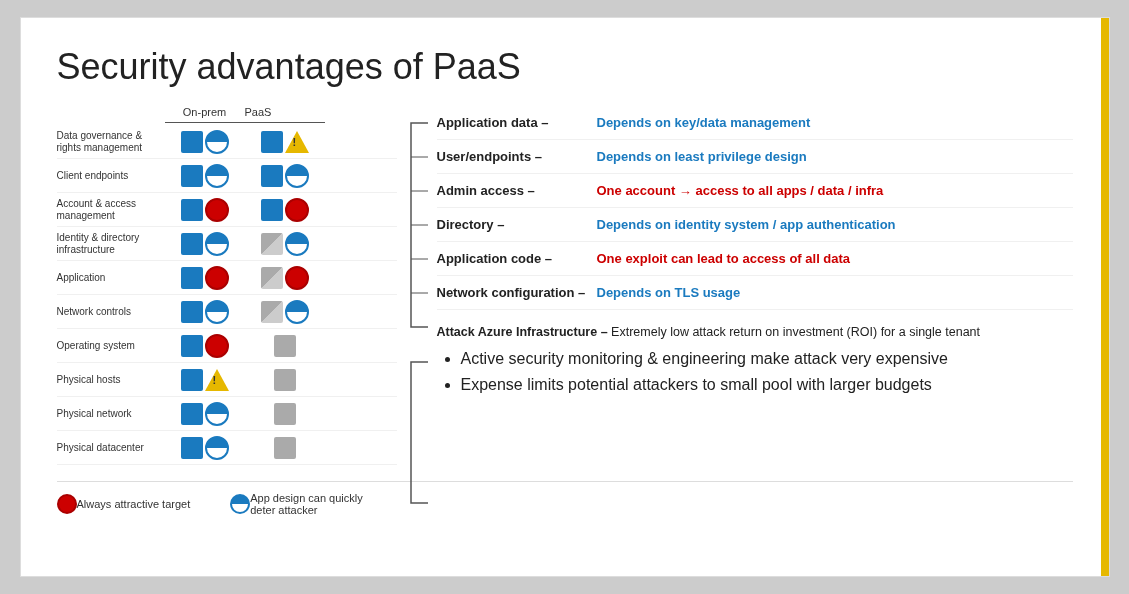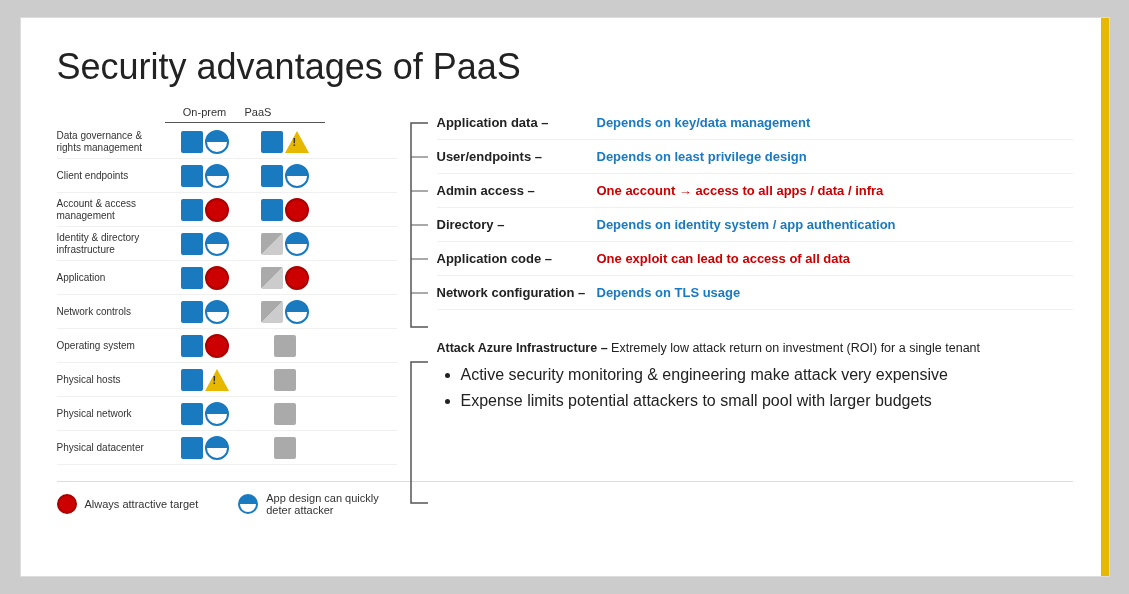--- a/index.html
+++ b/index.html
@@ -137,21 +137,21 @@
       display: flex;
       gap: 40px;
       margin-top: 16px;
       align-items: center;
       border-top: 1px solid #ddd;
       padding-top: 10px;
     }
     .legend-item {
       display: flex;
       align-items: center;
-      gap: 8px;
+      gap: 0;
       font-size: 11px;
       color: #333;
     }
     .yellow-bar {
       position: absolute;
       right: 0;
       top: 0;
       width: 8px;
       height: 100%;
       background: #e6b800;
@@ -346,21 +346,21 @@
               <span class="right-row-label">Application code –</span>
               <span class="right-row-value red-text">One exploit can lead to access of all data</span>
             </div>
 
             <div class="right-row">
               <span class="right-row-label">Network configuration –</span>
               <span class="right-row-value blue-text">Depends on TLS usage</span>
             </div>
           </div>
 
-          <div class="attack-block" style="margin-top:28px;">
+          <div class="attack-block" style="margin-top:12px;">
             <p>
               <span style="font-weight:700;">Attack Azure Infrastructure –</span>
               <span>Extremely low attack return on investment (ROI) for a single tenant</span>
             </p>
             <ul class="bullet-list">
               <li>Active security monitoring &amp; engineering make attack very expensive</li>
               <li>Expense limits potential attackers to small pool with larger budgets</li>
             </ul>
           </div>
         </div>

